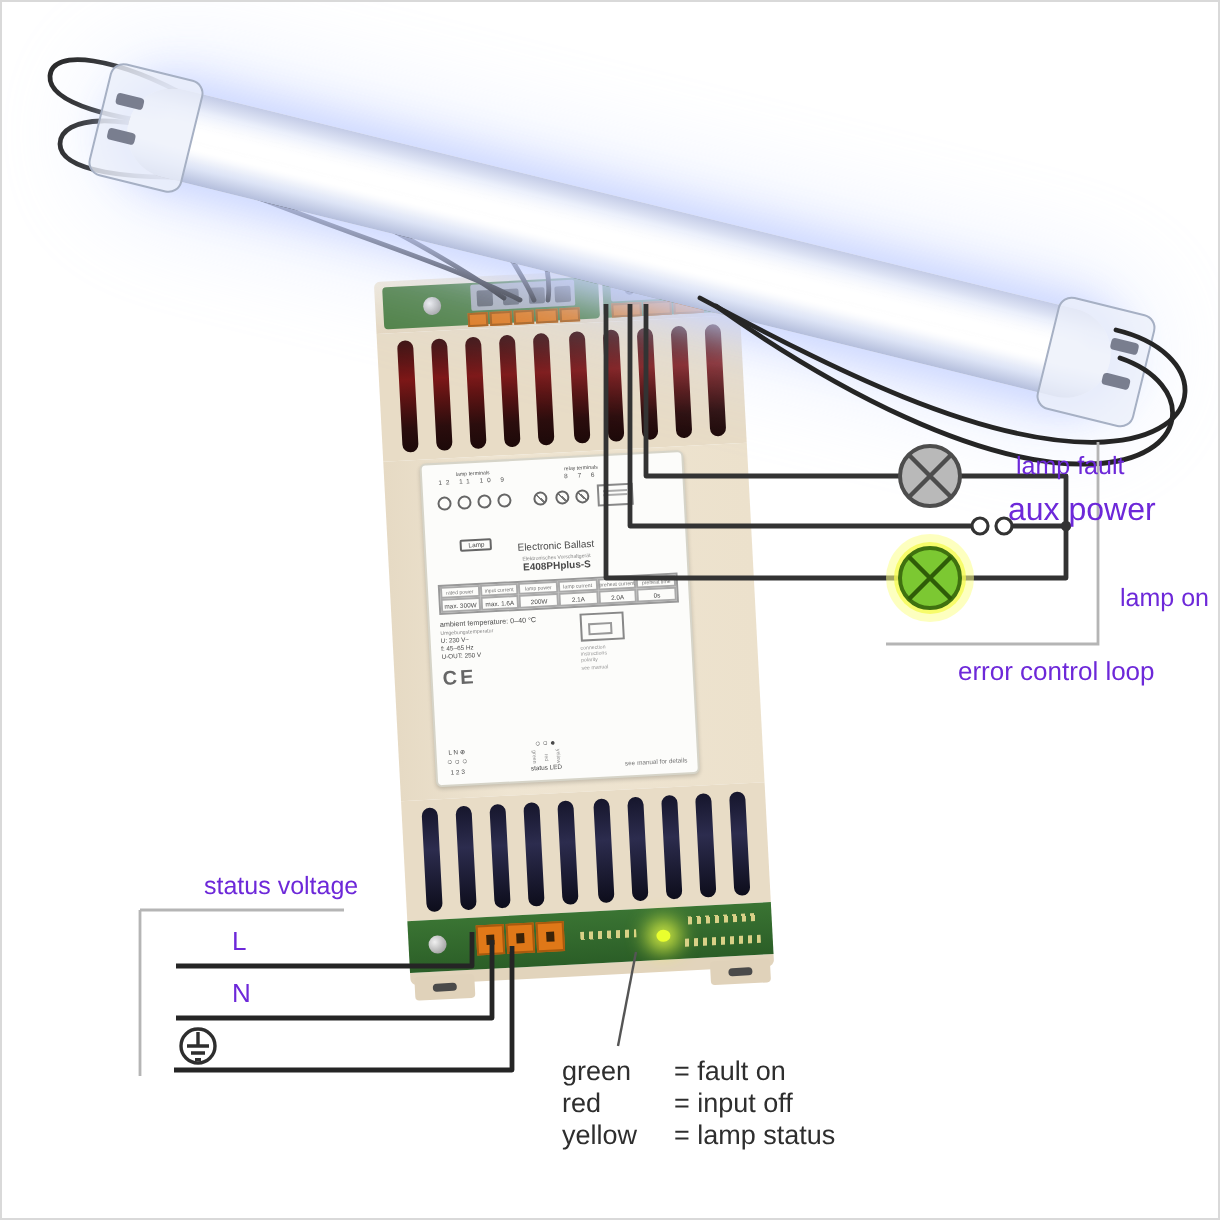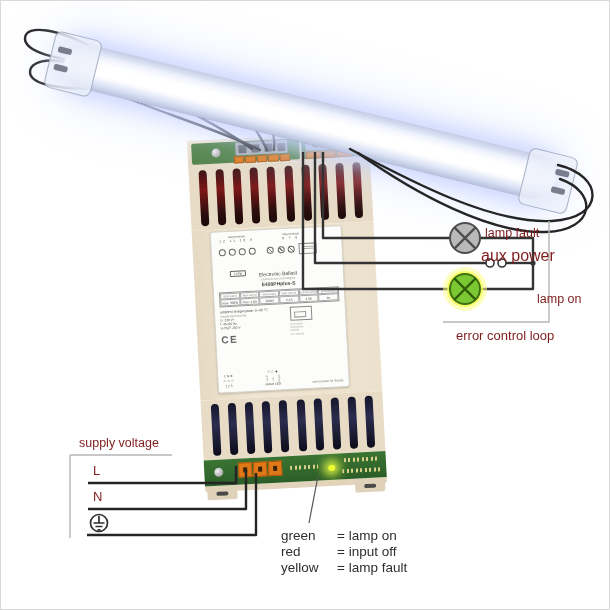--- a/index.html
+++ b/index.html
@@ -86,21 +86,21 @@
   .minibox2{width:20px;height:12px;border:0.6px solid #888;margin-bottom:2px;position:relative;}
   .minibox2::after{content:"";position:absolute;left:3px;top:4px;width:10px;height:4px;border:0.6px solid #999;}
   .note{color:#999;}
   .lbl-bottom{display:flex;align-items:flex-end;justify-content:space-between;height:30px;}
   .mains-col{text-align:center;}
   .ledcol{text-align:center;}
   .vlabels{display:flex;justify-content:center;gap:3px;}
   .vlabels span{writing-mode:vertical-rl;font-size:2.6px;color:#888;letter-spacing:0;}
   .manual{align-self:flex-end;color:#777;}
   
-  .anno{position:absolute;color:#7f1d1d;z-index:25;white-space:nowrap;}
+  .anno{position:absolute;color:#6d28d9;z-index:25;white-space:nowrap;margin-left:23px;}
   .t12{font-size:12.5px;} .t11{font-size:16px;} .t13{font-size:13px;}
   .legend{position:absolute;left:277px;top:526px;z-index:25;font-size:13.5px;color:#2e2e2e;}
   .legend .rows{display:grid;grid-template-columns:56px auto;row-gap:1px;padding-left:4px;margin-top:2px;}
 </style>
 </head>
 <body>
 
 <div id="stage">
   <div class="frame"></div>
 
@@ -309,31 +309,31 @@
       <path d="M 99,516 L 99,523 M 93.5,523 L 104.5,523 M 95.5,526.5 L 102.5,526.5 M 97.5,529.8 L 100.5,529.8"></path>
     </g>
 
     <g stroke="#b5b5b5" stroke-width="1.4" fill="none">
       <path d="M 70,455 L 172,455 M 70,455 L 70,538"></path>
       <path d="M 549,221 L 549,322 L 443,322"></path>
     </g>
     <path d="M 309,523 L 318,476" stroke="#555" stroke-width="1.2"></path>
   </svg>
 
-  <div class="anno t12" style="left:79px;top:436px;">supply voltage</div>
+  <div class="anno t12" style="left:79px;top:436px;">status voltage</div>
   <div class="anno t13" style="left:93px;top:463px;">L</div>
   <div class="anno t13" style="left:93px;top:489px;">N</div>
   <div class="anno t12" style="left:485px;top:226px;">lamp fault</div>
   <div class="anno t11" style="left:481px;top:247px;">aux power</div>
   <div class="anno t12" style="left:493px;top:292px;padding-left:44px;">lamp on</div>
   <div class="anno t13" style="left:456px;top:328px;">error control loop</div>
 
   <div class="legend">
     <div class="rows">
       <span>green</span>
-      <span>= lamp on</span>
+      <span>= fault on</span>
       <span>red</span>
       <span>= input off</span>
       <span>yellow</span>
-      <span>= lamp fault</span>
+      <span>= lamp status</span>
     </div>
   </div>
 </div>
 
 </body></html>

